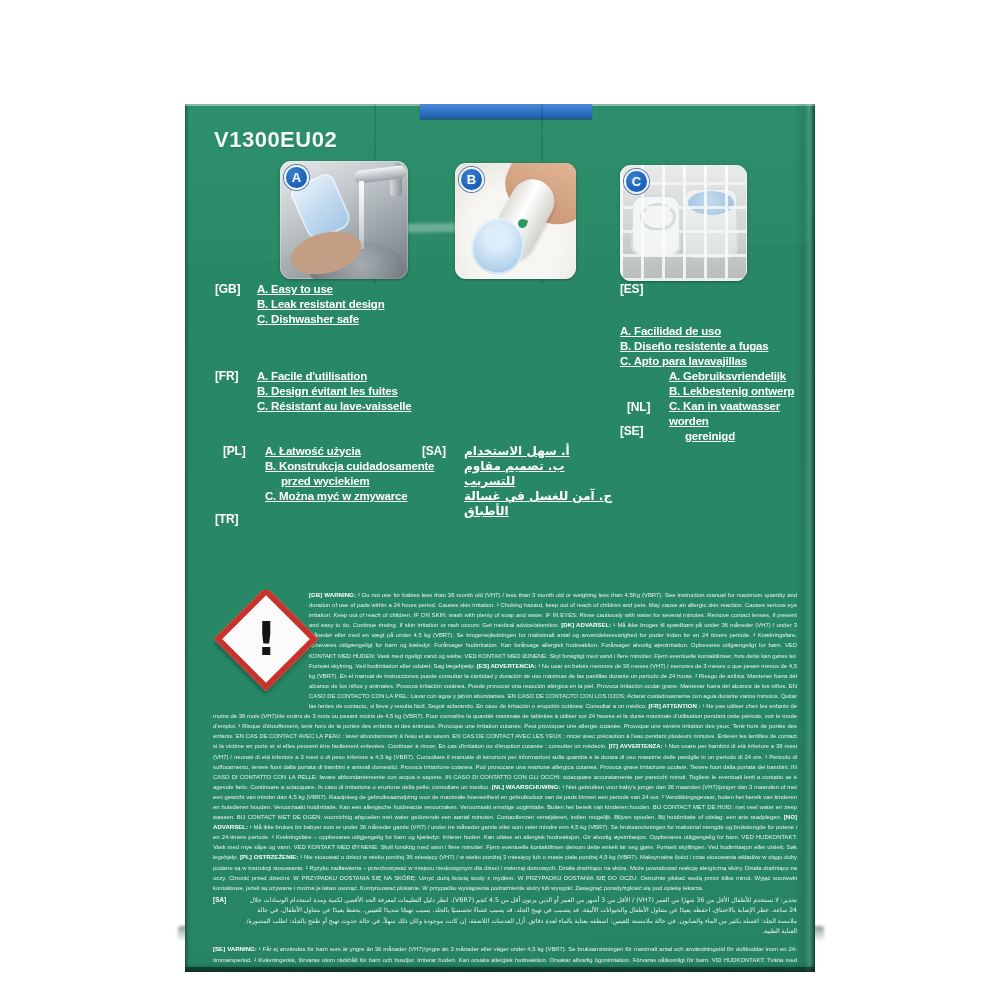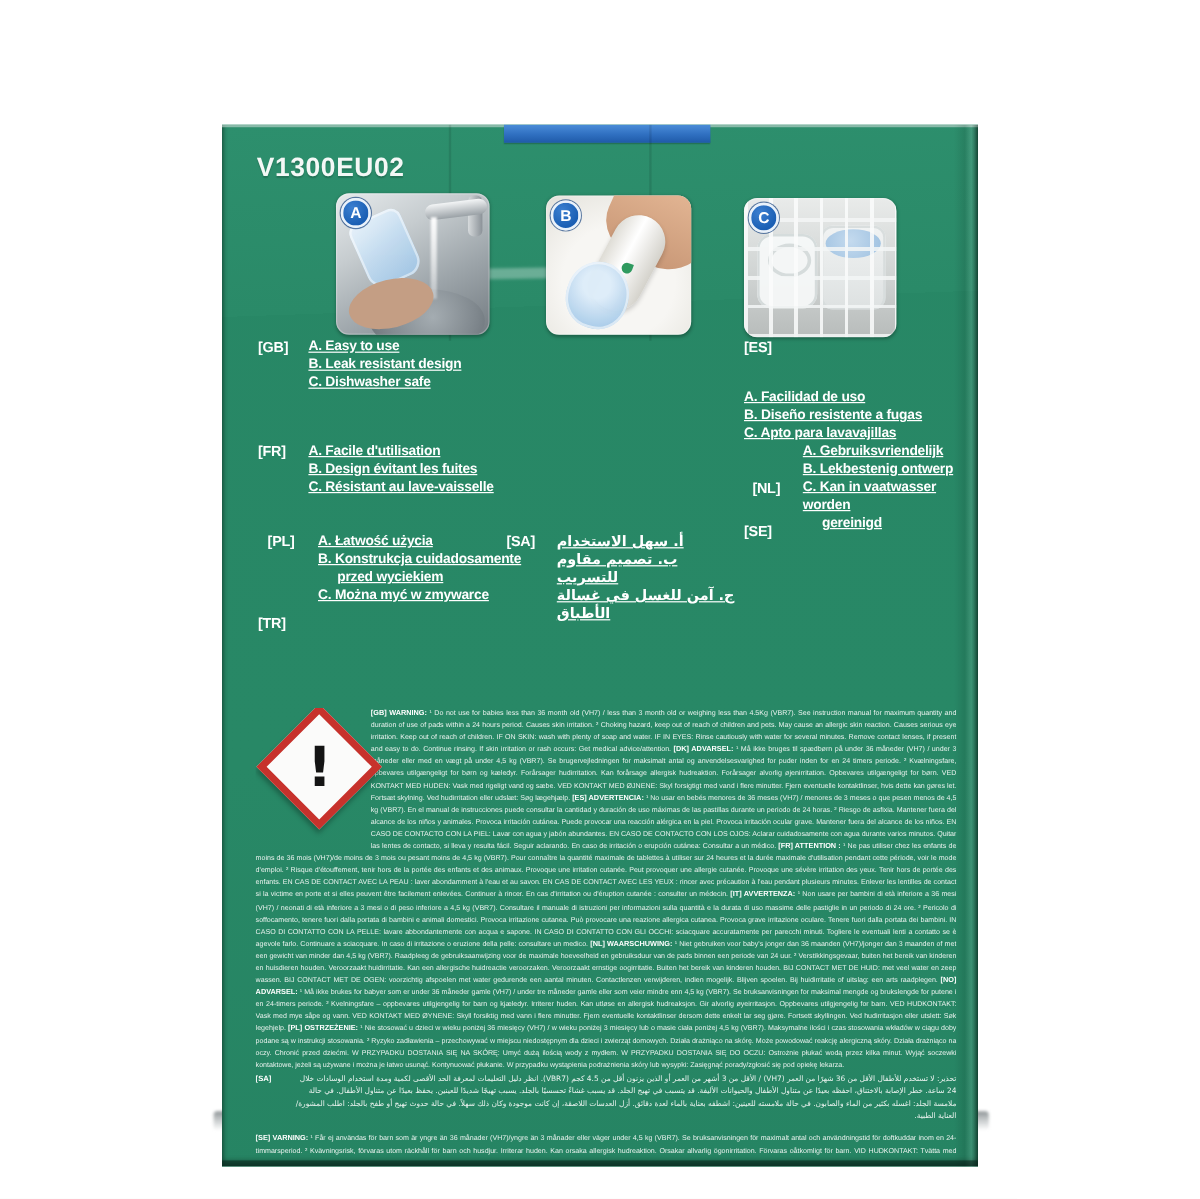--- a/index.html
+++ b/index.html
@@ -84,21 +84,21 @@
     background:radial-gradient(circle at 45% 40%,#c4daee,#9dc0e0);}
 
   
   #features{position:absolute;inset:0;}
   .feat{position:absolute;display:flex;color:#ffffff;}
   .feat-label{width:42px;flex:0 0 42px;font-weight:bold;font-size:12px;letter-spacing:-.2px;}
   .feat-lines{font-weight:bold;font-size:11.5px;line-height:15px;letter-spacing:-.2px;text-decoration:underline;}
   .feat-line.cont{padding-left:16px;}
   .sec-0{left:30px;top:178px;} .sec-1{left:237px;top:178px;} .sec-2{left:435px;top:178px;flex-direction:column;}
   .sec-3{left:30px;top:265px;} .sec-4{left:237px;top:265px;} .sec-5{left:442px;top:265px;align-items:center;}
-  .sec-6{left:38px;top:340px;} .sec-7{left:237px;top:340px;} .sec-8{left:435px;top:332px;}
+  .sec-6{left:38px;top:340px;} .sec-7{left:237px;top:340px;} .sec-8{left:435px;top:320px;}
   .sec-9{left:30px;top:408px;}
   .sec-7 .feat-lines{width:152px;direction:rtl;text-align:left;
     font-family:"DejaVu Sans",sans-serif;font-size:12px;line-height:15px;}
 
   
   .hazard{position:absolute;left:28px;top:486px;width:584px;height:376px;overflow:hidden;}
   .warn-main,.warn-bottom{color:#e9f2ee;font-size:5.9px;line-height:10.1px;text-align:justify;}
   .warn-main .wl,.warn-bottom .wl{color:#ffffff;font-size:6.1px;}
   .picto-wrap{float:left;width:96px;height:114px;position:relative;}
   .diamond{position:absolute;left:16px;top:12px;width:62px;height:62px;transform:rotate(45deg);

